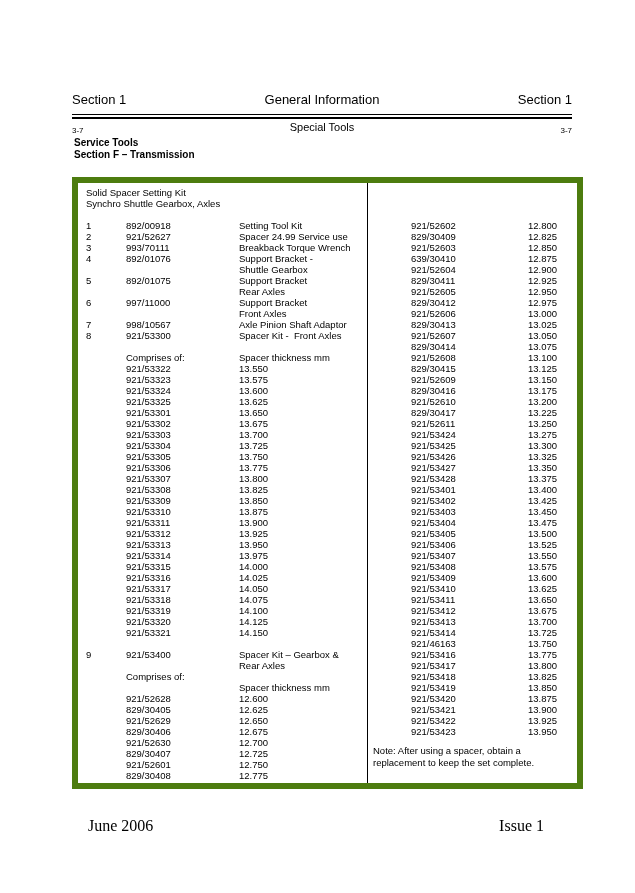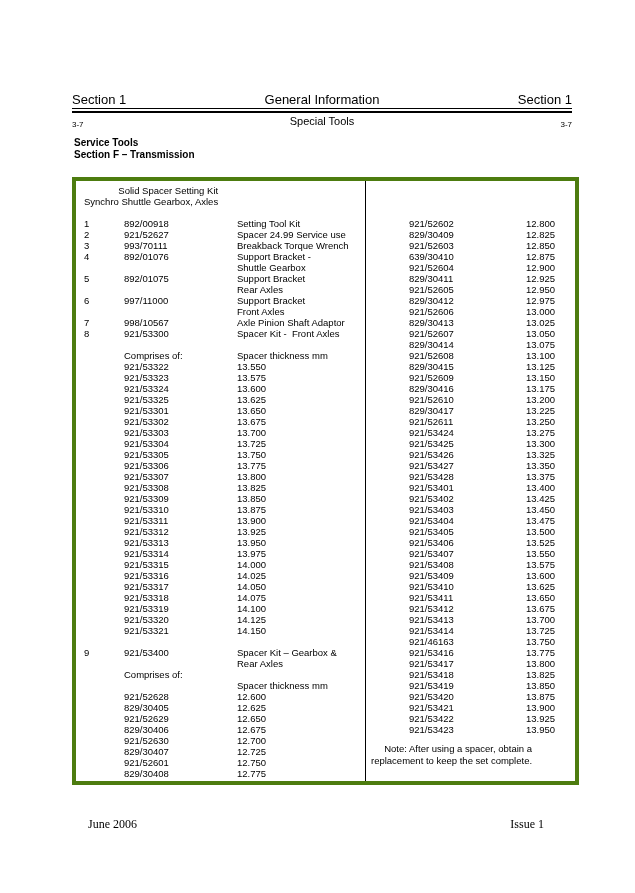--- a/index.html
+++ b/index.html
@@ -10,21 +10,21 @@
     background: #ffffff;
     font-family: "Liberation Sans", sans-serif;
     color: #000000;
     overflow: hidden;
   }
   
   .header { position: absolute; left: 72px; width: 500px; top: 93px; }
   .header-row1 {
     display: grid; grid-template-columns: 1fr auto 1fr;
     font-size: 13px; line-height: 13px;
-    border-bottom: 1px solid #000; padding-bottom: 2px;
+    border-bottom: 1px solid #000; padding-bottom: 8px;
   }
   .header-row1 .hl { text-align: left; }
   .header-row1 .hc { text-align: center; }
   .header-row1 .hr { text-align: right; }
   .header-rule { height: 2px; background: #000; margin-top: 2px; }
   .header-row2 {
     display: grid; grid-template-columns: 1fr auto 1fr;
     margin-top: 1px;
   }
   .header-row2 .small { font-size: 8px; padding-top: 6px; }
@@ -32,41 +32,41 @@
   .header-row2 .hr { text-align: right; }
   
   .section-heads {
     position: absolute; left: 74px; top: 137px;
     font-size: 10px; font-weight: bold; line-height: 12px;
   }
   
   .tool-box {
     position: absolute; left: 72px; top: 177px;
     width: 499px; height: 600px;
-    border: 4px solid #4d7c0f;
-    font-size: 9.5px; line-height: 11px; text-align: right;
+    border: 6px solid #4d7c0f;
+    font-size: 9.5px; line-height: 11px;
   }
   .vdivider { position: absolute; left: 289px; top: 0; bottom: 0; width: 1px; background: #000; }
   .col-left  { position: absolute; left: 0; top: 0; width: 289px; height: 100%; }
   .col-right { position: absolute; left: 290px; top: 0; right: 8px; height: 100%; }
   .box-title { position: absolute; left: 8px; top: 4px; white-space: nowrap; }
   .rows { position: absolute; left: 0; right: 0; top: 37px; }
   .trow { position: relative; height: 11px; white-space: nowrap; }
   .trow span { position: absolute; top: 0; white-space: pre; }
   .c-num   { left: 8px; }
   .c-part  { left: 48px; }
   .c-desc  { left: 161px; }
   .c-part2 { left: 43px; }
   .c-val   { left: 160px; }
   .note { position: absolute; left: 5px; top: 562px; line-height: 11.5px; white-space: nowrap; }
   
   .footer {
     position: absolute; left: 88px; right: 91px; top: 817px;
     display: flex; justify-content: space-between;
-    font-family: "Liberation Serif", serif; font-size: 12px;
+    font-family: "Liberation Serif", serif; font-size: 16px;
   }
 </style>
 </head>
 <body>
 
 <div class="page">
 
   <div class="header">
     <div class="header-row1">
       <span class="hl">Section 1</span>

